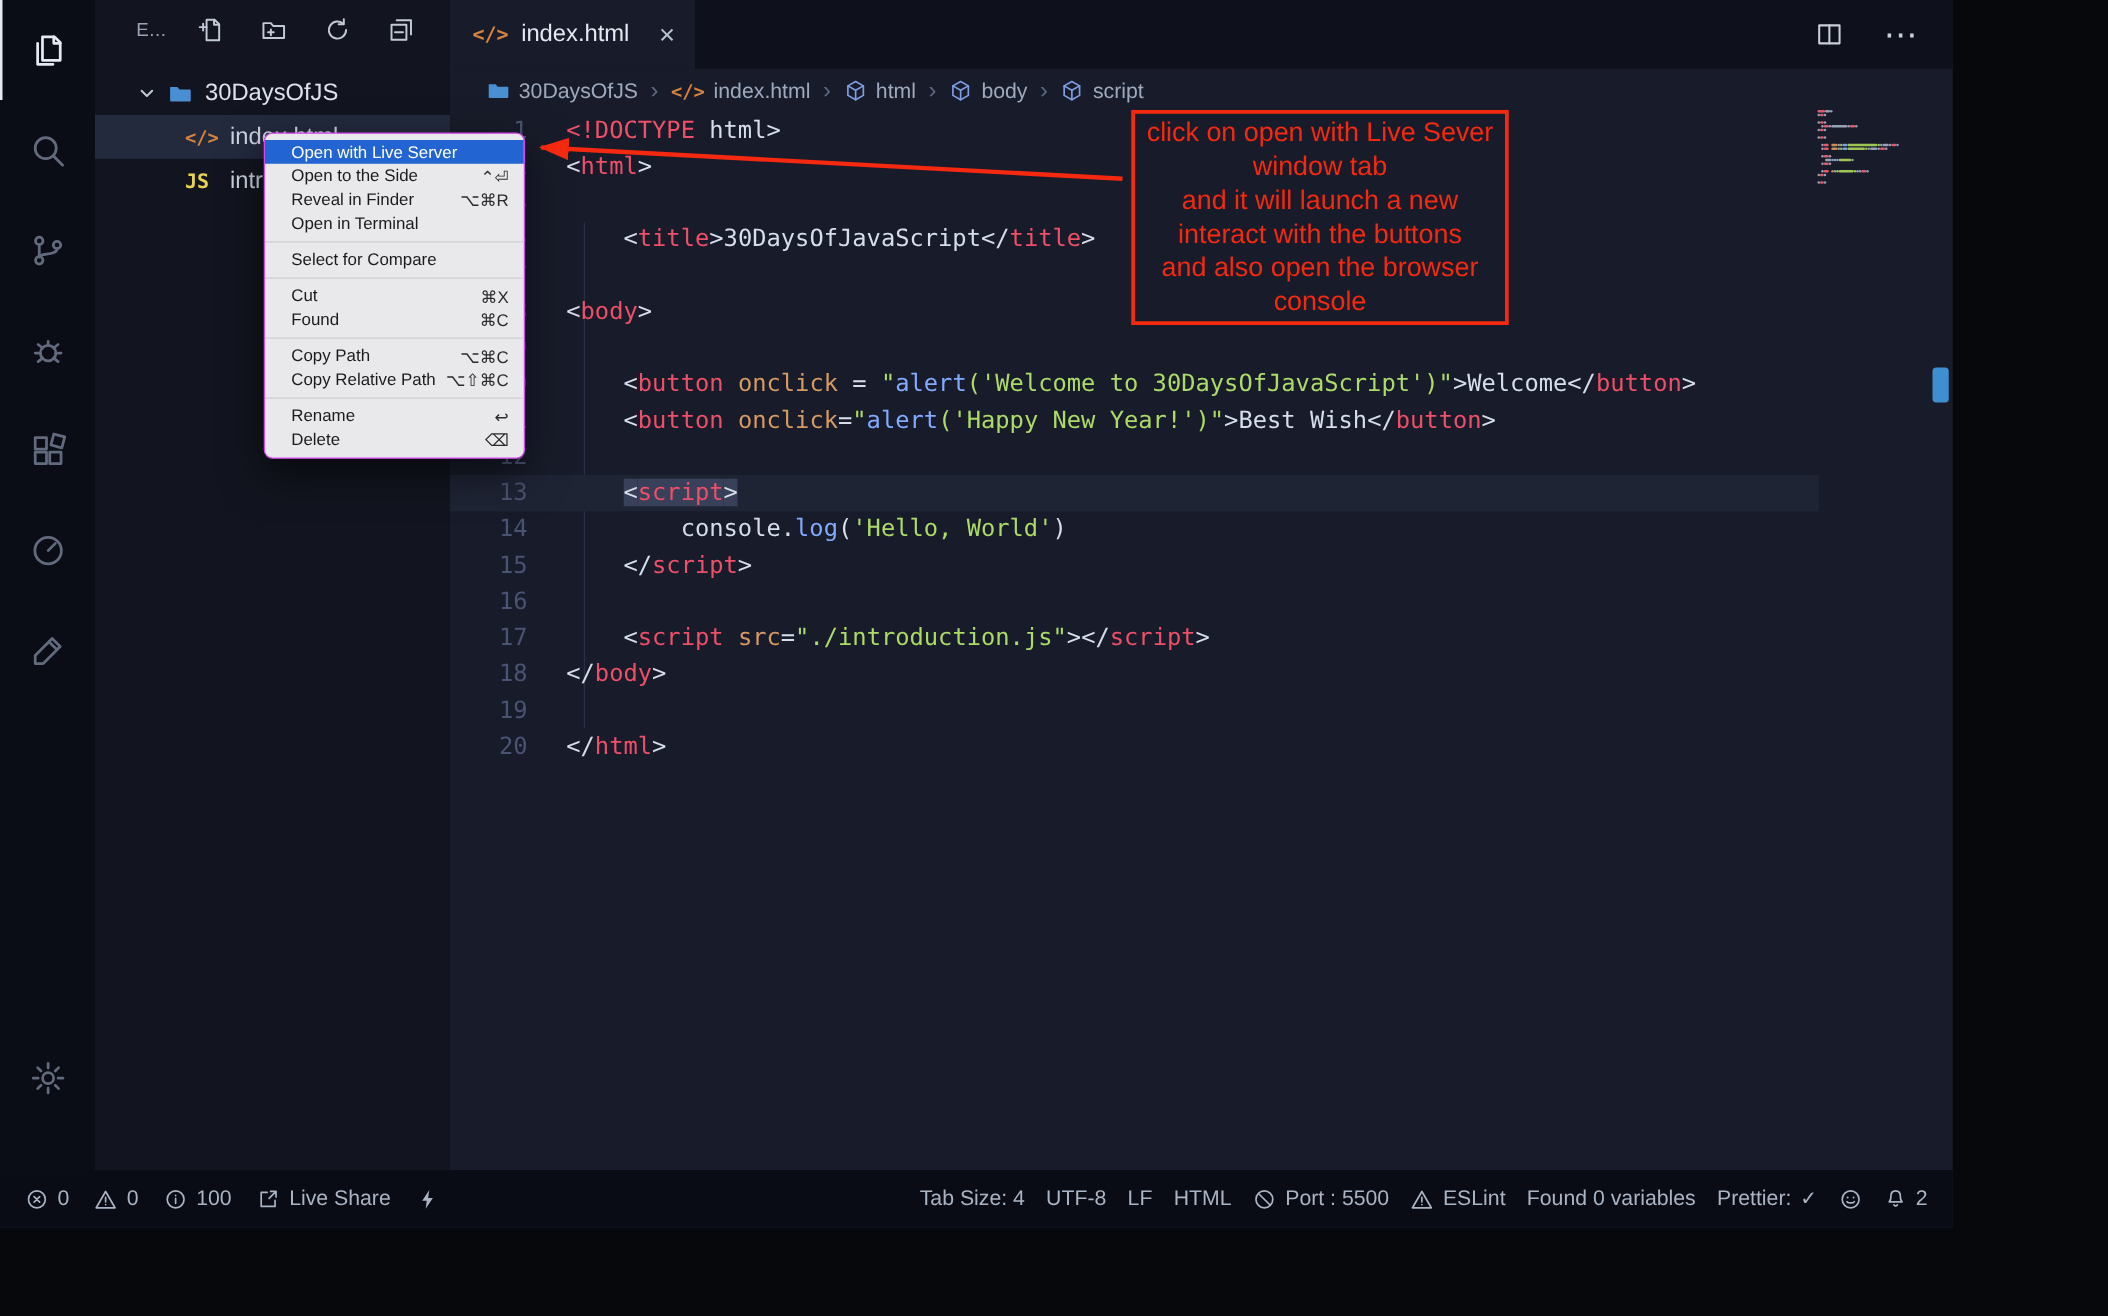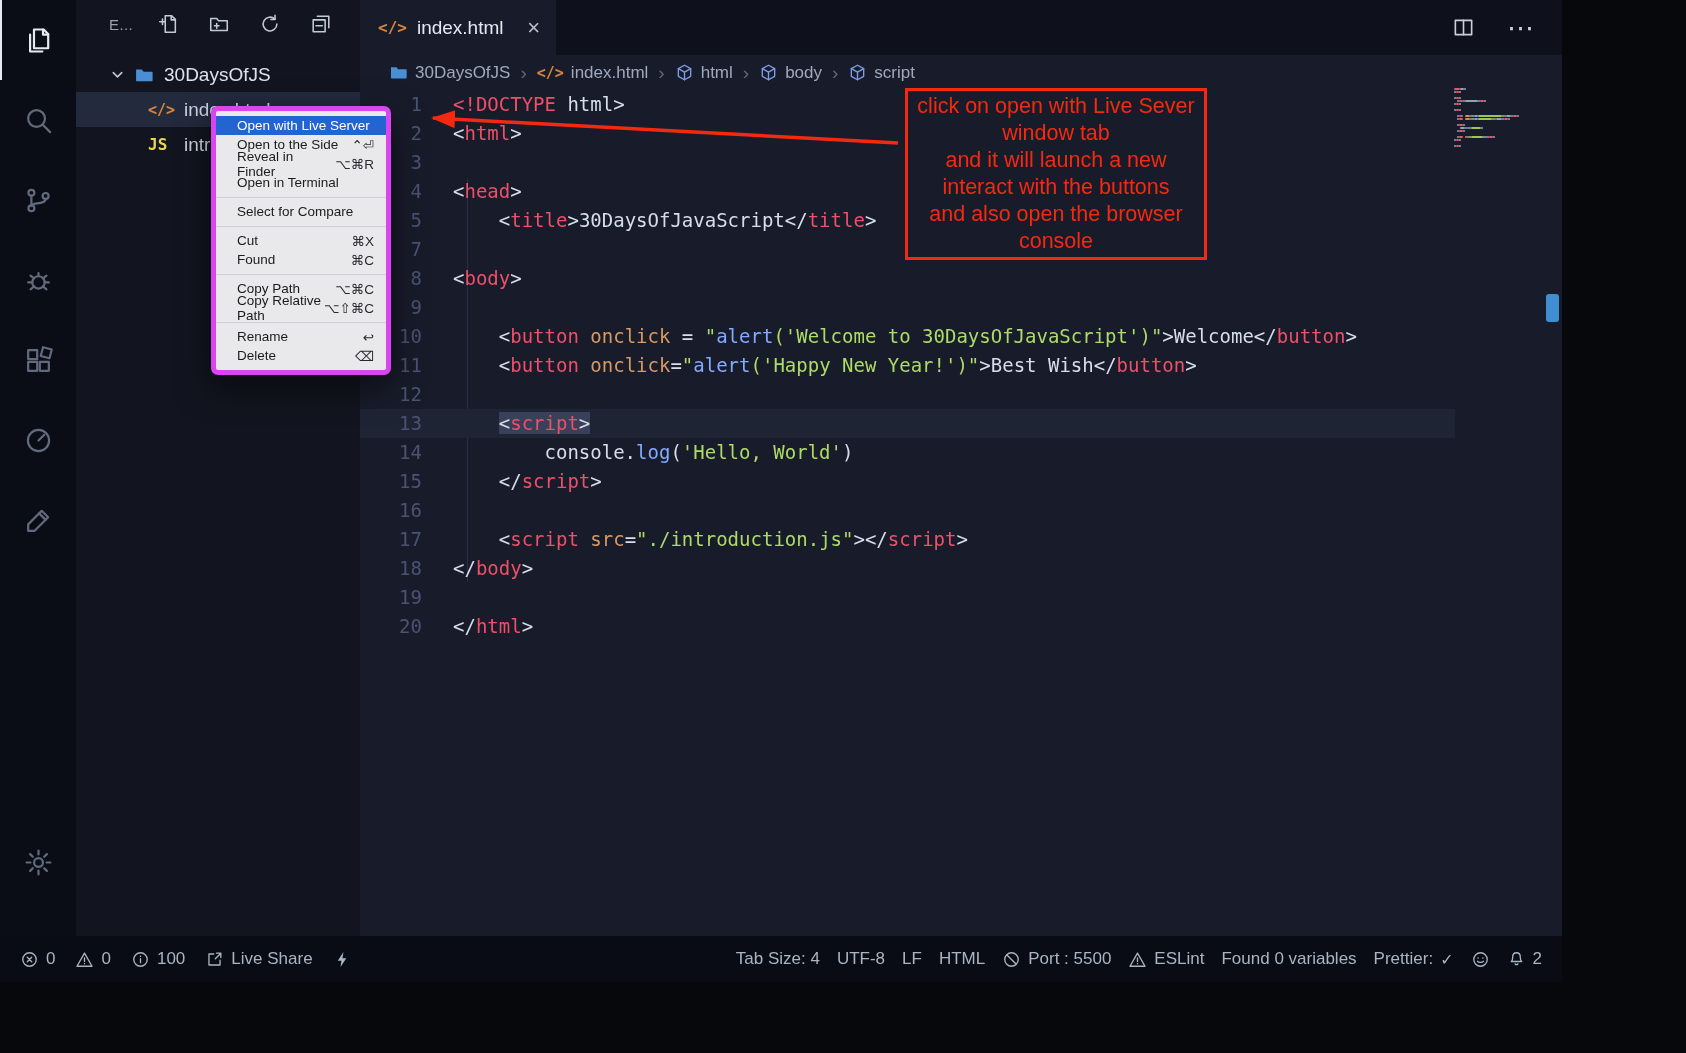--- a/index.html
+++ b/index.html
@@ -68,21 +68,21 @@
   .tk-hl{color:var(--fg);background:#394059}
   .tk-taghl{color:var(--tag);background:#394059}
   .indent-guide{position:absolute;left:107px;top:178px;width:1px;height:404px;background:#272e45}
 
   #minimap{position:absolute;top:88px;right:17px;width:91px}
   .mm-line{height:2px;margin-bottom:1px;font-size:0;white-space:nowrap}
   .mm-tok{display:inline-block;height:2px;border-radius:1px}
   .overview-marker{position:absolute;right:3px;top:294px;width:13px;height:28px;background:#3e8ed0;border-radius:3px}
 
   
-  #context-menu{position:absolute;left:211px;top:106px;width:180px;background:#e9e9eb;border:5px solid #d946ef;
+  #context-menu{position:absolute;left:211px;top:106px;width:209px;background:#e9e9eb;border:1px solid #d946ef;
     border-radius:7px;box-shadow:0 12px 34px rgba(0,0,0,.55);padding:5px 0;z-index:50;font-size:13.5px;color:#1b1b1e}
   .menu-item{display:flex;align-items:center;height:19px;padding:0 12px 0 21px}
   .menu-item.highlight{background:var(--menu-hl);color:#fff}
   .menu-shortcut{margin-left:auto;color:#2a2a2e}
   .menu-sep{border-top:1px solid #cfcfd3;margin:4.5px 0}
 
   
   #annotation{position:absolute;left:905px;top:88px;width:302px;height:172px;border:3px solid var(--accent);
     z-index:40;display:flex;flex-direction:column;justify-content:center;text-align:center;color:var(--accent);
     font-size:21.5px;line-height:27px}
@@ -299,21 +299,20 @@
             </svg>
           </span>
           <span>script</span>
         </span>
       </div>
     <div class="indent-guide"></div>
     <div id="code">
         <div class="code-line"><span class="ln">1</span><span class="lc"><span class="tk-tag">&lt;!DOCTYPE</span><span class="tk-fg"> html</span><span class="tk-fg">&gt;</span></span></div>
         <div class="code-line"><span class="ln">2</span><span class="lc"><span class="tk-fg">&lt;</span><span class="tk-tag">html</span><span class="tk-fg">&gt;</span></span></div>
         <div class="code-line"><span class="ln">3</span><span class="lc"></span></div>
-        <div class="code-line"><span class="ln">4</span><span class="lc"><span class="tk-fg">&lt;</span><span class="tk-tag">head</span><span class="tk-fg">&gt;</span></span></div>
         <div class="code-line"><span class="ln">5</span><span class="lc"><span class="tk-fg">    </span><span class="tk-fg">&lt;</span><span class="tk-tag">title</span><span class="tk-fg">&gt;</span><span class="tk-fg">30DaysOfJavaScript</span><span class="tk-fg">&lt;/</span><span class="tk-tag">title</span><span class="tk-fg">&gt;</span></span></div>
         <div class="code-line"><span class="ln">7</span><span class="lc"></span></div>
         <div class="code-line"><span class="ln">8</span><span class="lc"><span class="tk-fg">&lt;</span><span class="tk-tag">body</span><span class="tk-fg">&gt;</span></span></div>
         <div class="code-line"><span class="ln">9</span><span class="lc"></span></div>
         <div class="code-line"><span class="ln">10</span><span class="lc"><span class="tk-fg">    </span><span class="tk-fg">&lt;</span><span class="tk-tag">button</span><span class="tk-fg"> </span><span class="tk-attr">onclick</span><span class="tk-fg"> = </span><span class="tk-str">"</span><span class="tk-fn">alert</span><span class="tk-str">('Welcome to 30DaysOfJavaScript')</span><span class="tk-str">"</span><span class="tk-fg">&gt;</span><span class="tk-fg">Welcome</span><span class="tk-fg">&lt;/</span><span class="tk-tag">button</span><span class="tk-fg">&gt;</span></span></div>
         <div class="code-line"><span class="ln">11</span><span class="lc"><span class="tk-fg">    </span><span class="tk-fg">&lt;</span><span class="tk-tag">button</span><span class="tk-fg"> </span><span class="tk-attr">onclick</span><span class="tk-fg">=</span><span class="tk-str">"</span><span class="tk-fn">alert</span><span class="tk-str">('Happy New Year!')</span><span class="tk-str">"</span><span class="tk-fg">&gt;</span><span class="tk-fg">Best Wish</span><span class="tk-fg">&lt;/</span><span class="tk-tag">button</span><span class="tk-fg">&gt;</span></span></div>
         <div class="code-line"><span class="ln">12</span><span class="lc"></span></div>
         <div class="code-line active"><span class="ln">13</span><span class="lc"><span class="tk-fg">    </span><span class="tk-hl">&lt;</span><span class="tk-taghl">script</span><span class="tk-hl">&gt;</span></span></div>
         <div class="code-line"><span class="ln">14</span><span class="lc"><span class="tk-fg">        </span><span class="tk-fg">console</span><span class="tk-fg">.</span><span class="tk-fn">log</span><span class="tk-fg">(</span><span class="tk-str">'Hello, World'</span><span class="tk-fg">)</span></span></div>
         <div class="code-line"><span class="ln">15</span><span class="lc"><span class="tk-fg">    </span><span class="tk-fg">&lt;/</span><span class="tk-tag">script</span><span class="tk-fg">&gt;</span></span></div>

